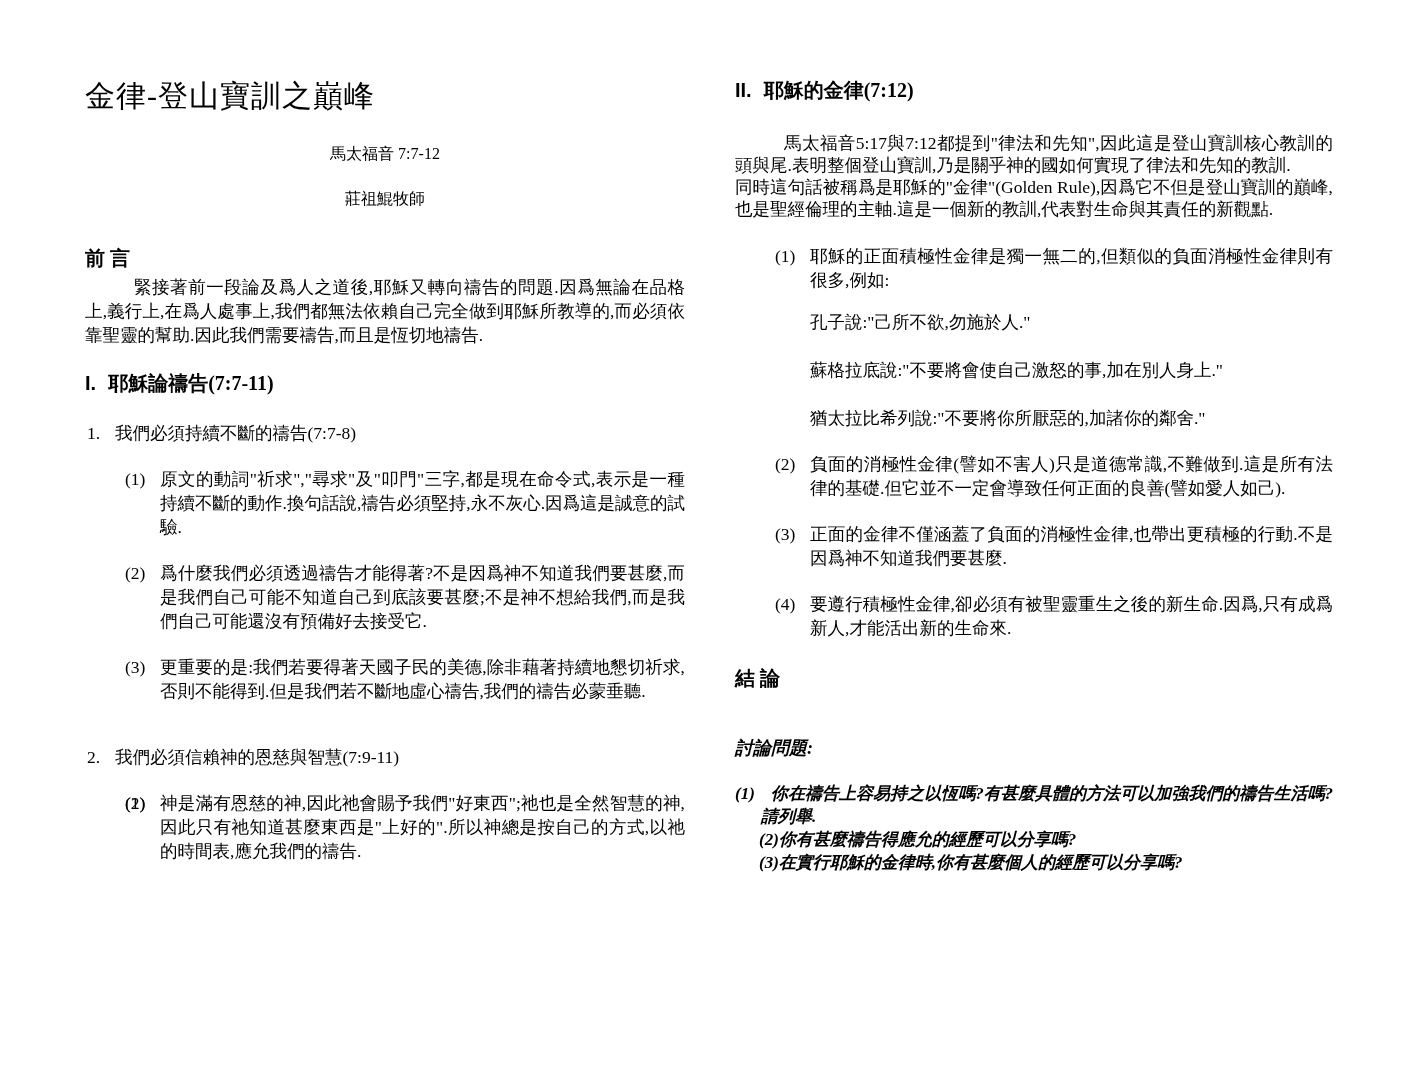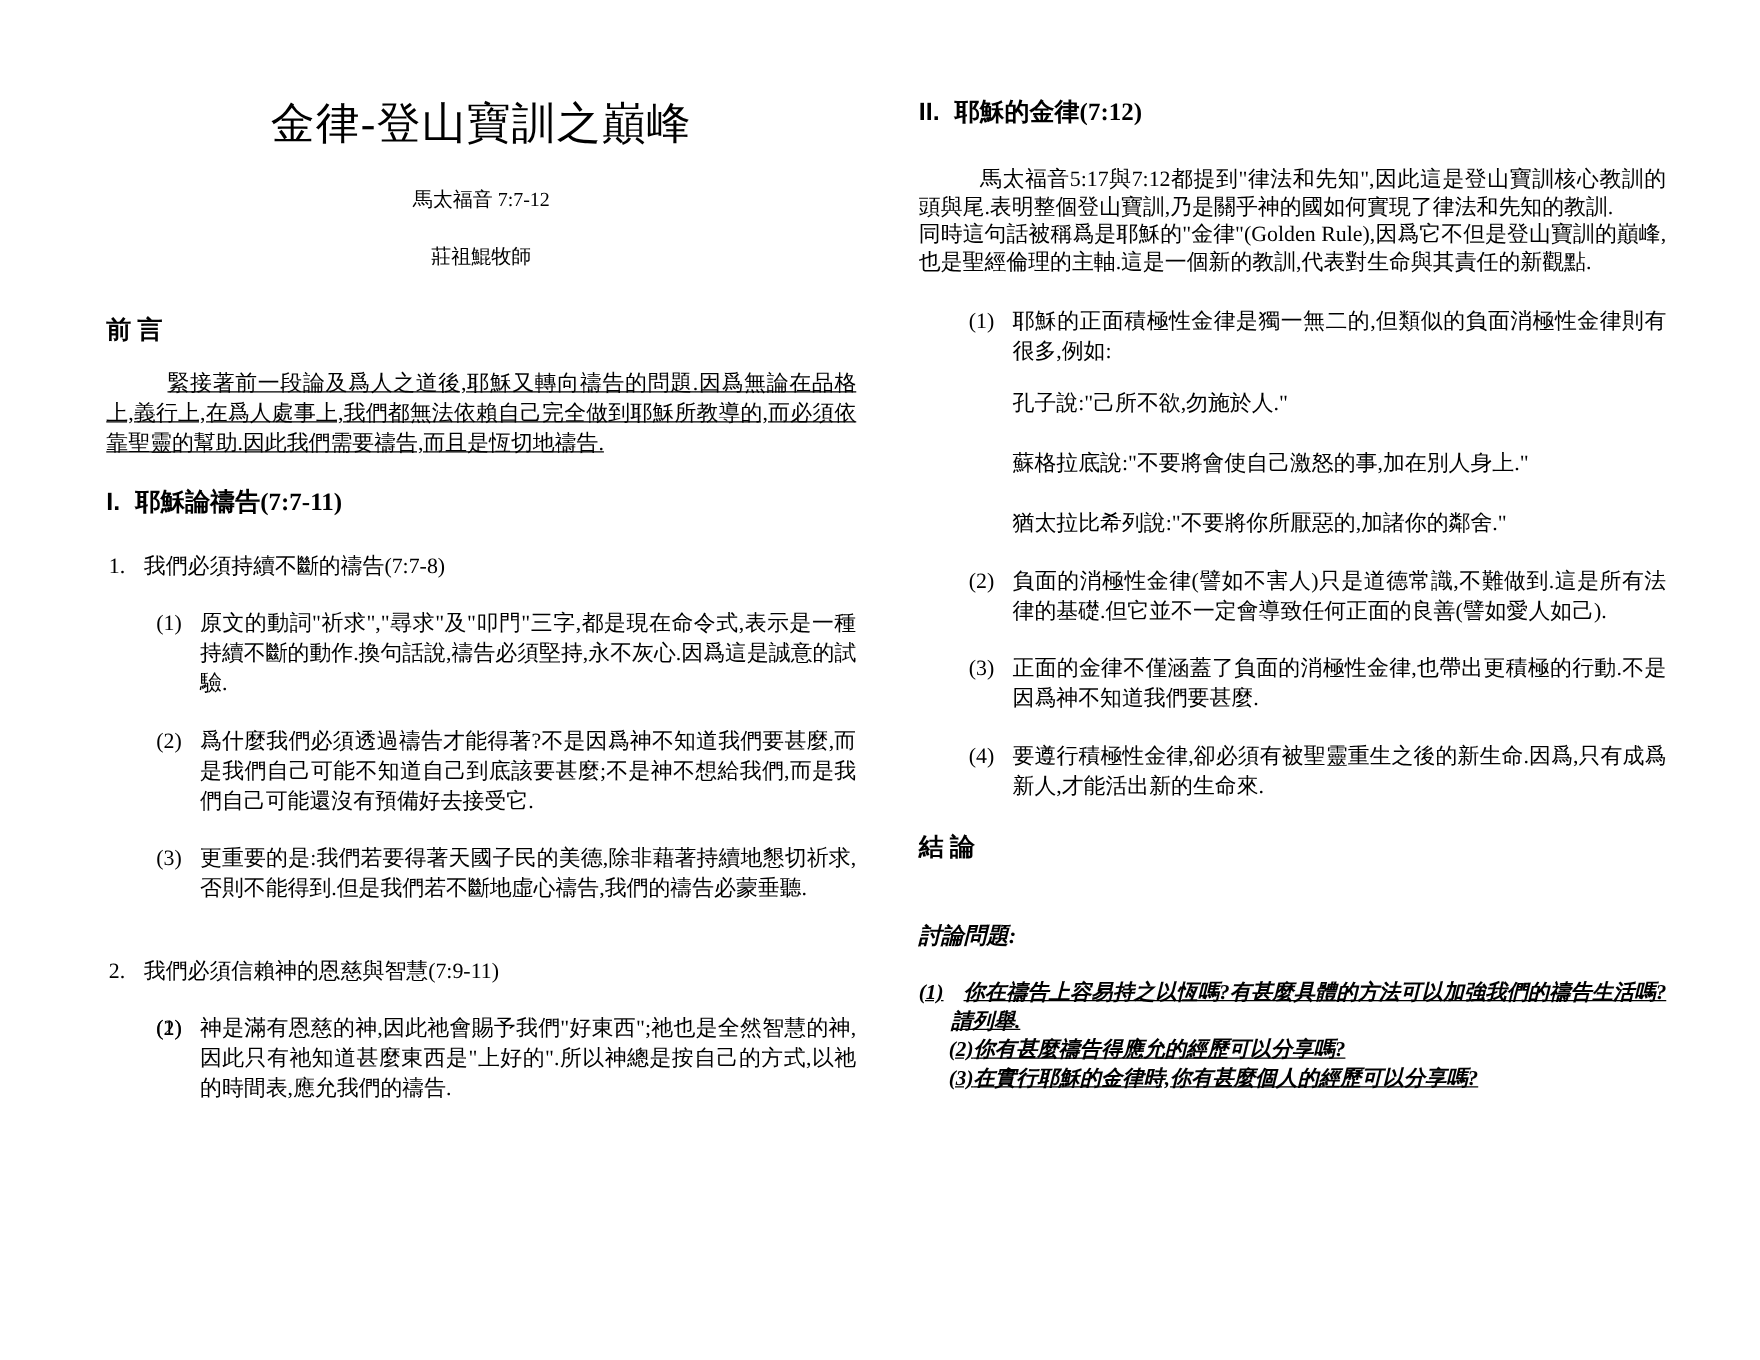--- a/index.html
+++ b/index.html
@@ -17,23 +17,22 @@
     overflow: hidden;
   }
   .col {
     position: absolute;
     top: 78px;
   }
   .col-left  { left: 85px;  width: 600px; }
   .col-right { left: 735px; width: 598px; }
 
   .doc-title {
-    font-size: 35px;
+    font-size: 30px;
     line-height: 1.2;
-    text-align: center;
     letter-spacing: 1px;
   }
   .doc-subtitle {
     margin-top: 30px;
     font-size: 16px;
     text-align: center;
   }
   .doc-author {
     margin-top: 24px;
     font-size: 16px;
@@ -48,23 +47,22 @@
   .roman {
     font-family: "Liberation Sans", sans-serif;
     margin-right: 12px;
   }
   .body-text {
     font-size: 17.5px;
     line-height: 24px;
     text-align: justify;
   }
   .preface-body {
-    margin-top: 18px;
+    margin-top: 5px;
     text-indent: 2.8em;
-    text-decoration: underline;
   }
   .section-heading { margin-top: 24px; }
 
   .point {
     position: relative;
     padding-left: 30px;
     margin-top: 26px;
     font-size: 17.5px;
     line-height: 24px;
   }
@@ -102,21 +100,20 @@
   }
   .questions { margin-top: 22px; }
   .question {
     font-size: 17px;
     line-height: 23px;
     font-weight: bold;
     font-style: italic;
     padding-left: 26px;
     text-indent: -26px;
     text-align: justify;
-    text-decoration: underline;
   }
   .question .qnum { margin-right: 0; }
   .question.q1 .qnum { margin-right: 16px; }
   .question.q-rest { margin-left: 24px; }
 </style>
 </head>
 <body>
 
 <div class="page">
 

